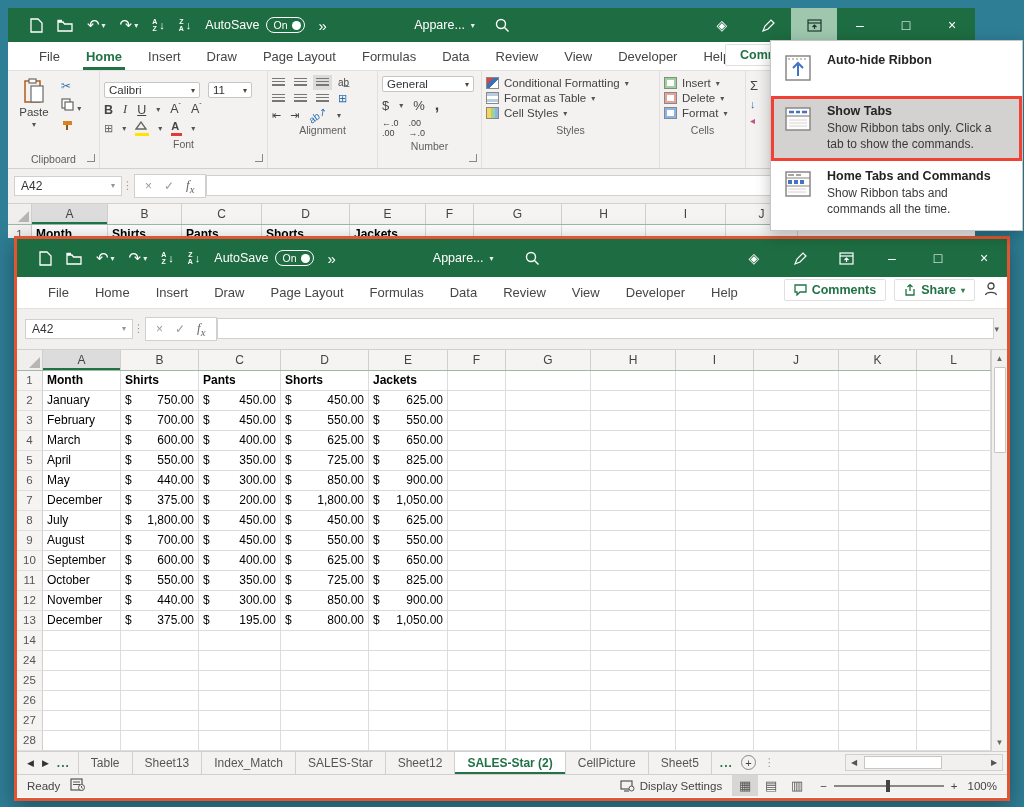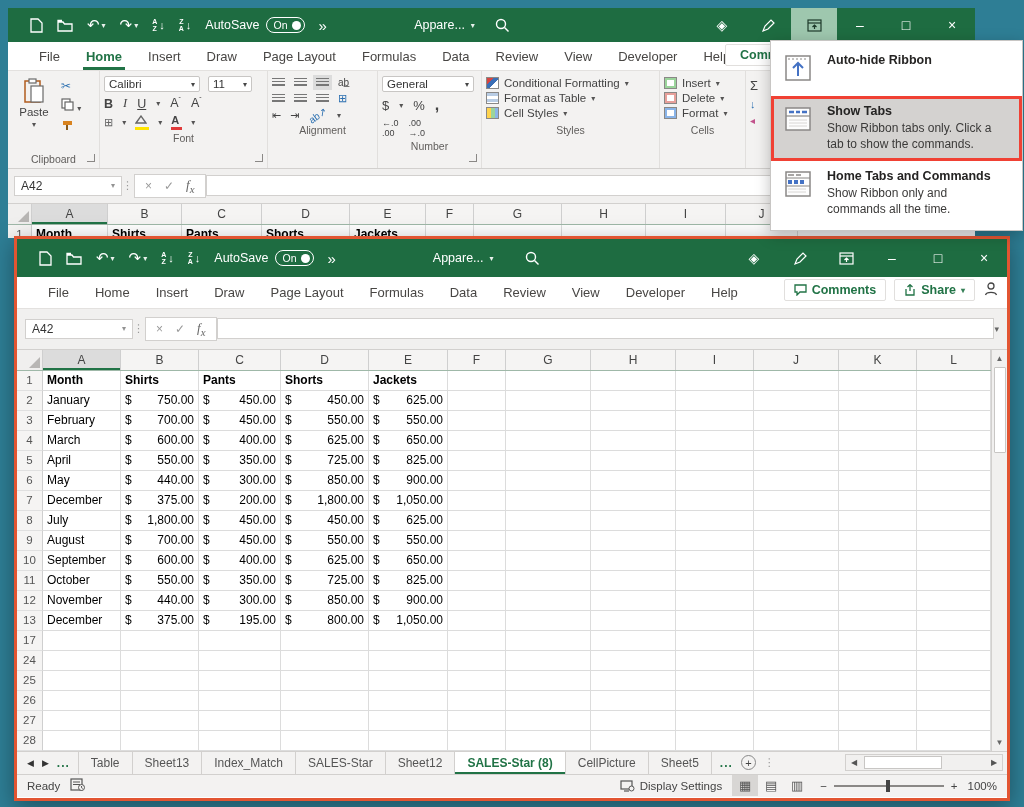--- a/index.html
+++ b/index.html
@@ -233,21 +233,21 @@
                   <path d="M6 6v5" stroke="#8a5a1a" stroke-width="2"></path>
                 </svg></span>
           </div>
         </div>
         <div class="rgroup-label">Clipboard</div>
         <span class="launcher"></span>
       </div>
 
       <div class="rgroup" style="width:168px">
         <div>
-          <div class="frow" style="margin-top:2px">
+          <div class="frow" style="margin-top:8px">
             <span class="selbox" style="width:96px">
                 <span>Calibri</span>
                 <span class="chev">▾</span>
               </span>
             <span class="selbox" style="width:44px">
                 <span>11</span>
                 <span class="chev">▾</span>
               </span>
           </div>
           <div class="frow" style="gap:10px">
@@ -443,21 +443,21 @@
             <rect x="3" y="3" width="24" height="24" fill="#fdfdfd" stroke="#8a8886" stroke-width="1.5"></rect>
             <path d="M3 9h24M3 17h24" stroke="#8a8886" stroke-width="1.2"></path>
             <path d="M5 6h6M13 6h5" stroke="#8a8886" stroke-width="1.6"></path>
             <rect x="5" y="11" width="4" height="4" fill="#4472c4"></rect>
             <rect x="11" y="11" width="4" height="4" fill="#4472c4"></rect>
             <rect x="17" y="11" width="4" height="4" fill="#4472c4"></rect>
             <path d="M5 20h18M5 23h18" stroke="#d8d6d4" stroke-width="1"></path>
           </svg></span>
         <div>
           <div class="mi-title">Home Tabs and Commands</div>
-          <div class="mi-desc">Show Ribbon only and commands all the time.</div>
+          <div class="mi-desc">Show Ribbon tabs and commands all the time.</div>
         </div>
       </div>
     </div>
 
   <div class="window front-window">
     <div class="titlebar" style="height:38px">
       <div class="qat">
         <span class="ticon">
             <svg class="isvg" width="13" height="15" viewBox="0 0 13 15">
               <path d="M1 1h7l4 4v9H1z" fill="none" stroke="#fff" stroke-width="1.3"></path>
@@ -913,21 +913,21 @@
               </div>
               <div class="gc" style="width: 58px;"></div>
               <div class="gc" style="width: 85px;"></div>
               <div class="gc" style="width: 85px;"></div>
               <div class="gc" style="width: 78px;"></div>
               <div class="gc" style="width: 85px;"></div>
               <div class="gc" style="width: 78px;"></div>
               <div class="gc" style="width: 74px;"></div>
             </div>
             <div class="grow">
-              <div class="rn" style="width: 26px;">17</div>
+              <div class="rn" style="width: 26px;">14</div>
               <div class="gc" style="width: 78px;"></div>
               <div class="gc" style="width: 78px;"></div>
               <div class="gc" style="width: 82px;"></div>
               <div class="gc" style="width: 88px;"></div>
               <div class="gc" style="width: 79px;"></div>
               <div class="gc" style="width: 58px;"></div>
               <div class="gc" style="width: 85px;"></div>
               <div class="gc" style="width: 85px;"></div>
               <div class="gc" style="width: 78px;"></div>
               <div class="gc" style="width: 85px;"></div>
@@ -1023,21 +1023,21 @@
         <span>◀</span>
         <span>▶</span>
         <span class="sdots">...</span>
       </span>
       <span id="sheet-tabs" style="display:flex;height:100%">
           <span class="sheet-tab">Table</span>
           <span class="sheet-tab">Sheet13</span>
           <span class="sheet-tab">Index_Match</span>
           <span class="sheet-tab">SALES-Star</span>
           <span class="sheet-tab">Sheet12</span>
-          <span class="sheet-tab active">SALES-Star (8)</span>
+          <span class="sheet-tab active">SALES-Star (2)</span>
           <span class="sheet-tab">CellPicture</span>
           <span class="sheet-tab">Sheet5</span>
         </span>
       <span class="saddon">
         <span class="sdots">...</span>
         <span class="pluscirc">+</span>
         <span class="fdots">⋮</span>
       </span>
       <span class="hscroll">
         <span class="hsa">◀</span>

